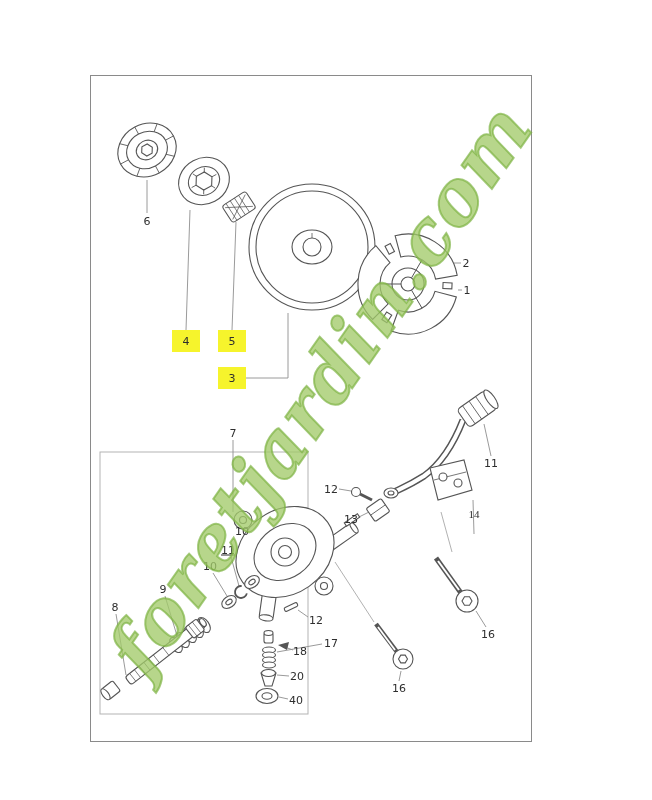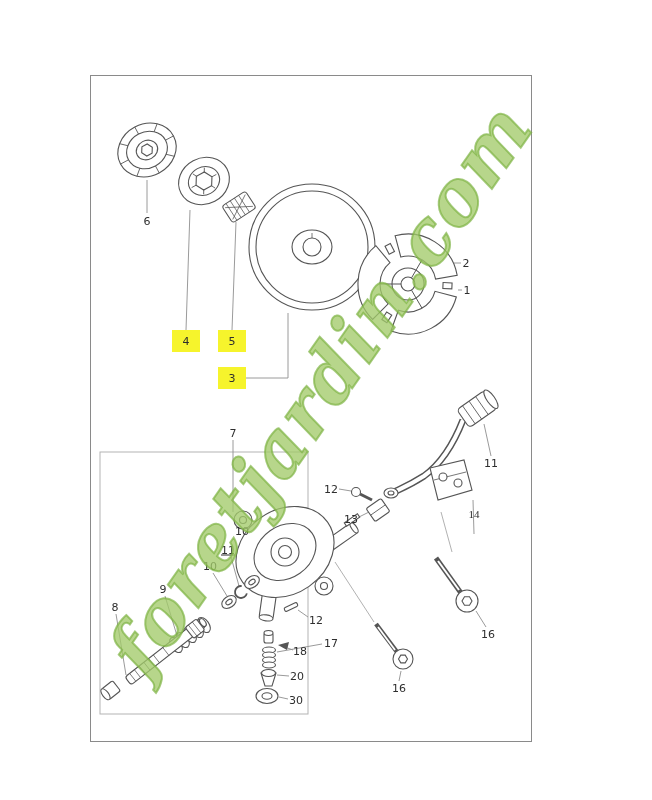--- a/index.html
+++ b/index.html
@@ -276,17 +276,17 @@
       <div class="part-label" style="left: 228px; top: 550px; color: rgb(46, 46, 46); text-decoration: underline;">11</div>
       <div class="part-label" style="left: 210px; top: 566px; color: rgb(46, 46, 46);">10</div>
       <div class="part-label" style="left: 163px; top: 589px; color: rgb(46, 46, 46);">9</div>
       <div class="part-label" style="left: 115px; top: 607px; color: rgb(46, 46, 46);">8</div>
       <div class="part-label" style="left: 316px; top: 620px; color: rgb(46, 46, 46);">12</div>
       <div class="part-label" style="left: 331px; top: 643px; color: rgb(46, 46, 46);">17</div>
       <div class="part-label" style="left: 300px; top: 651px; color: rgb(46, 46, 46);">18</div>
       <div class="part-label" style="left: 488px; top: 634px; color: rgb(46, 46, 46);">16</div>
       <div class="part-label" style="left: 297px; top: 676px; color: rgb(46, 46, 46);">20</div>
       <div class="part-label" style="left: 399px; top: 688px; color: rgb(46, 46, 46);">16</div>
-      <div class="part-label" style="left: 296px; top: 700px; color: rgb(46, 46, 46);">30</div>
+      <div class="part-label" style="left: 296px; top: 700px; color: rgb(46, 46, 46);">40</div>
     </div>
 
   <div class="watermark">foretjardin.com</div>
 </div>
 
 </body></html>

